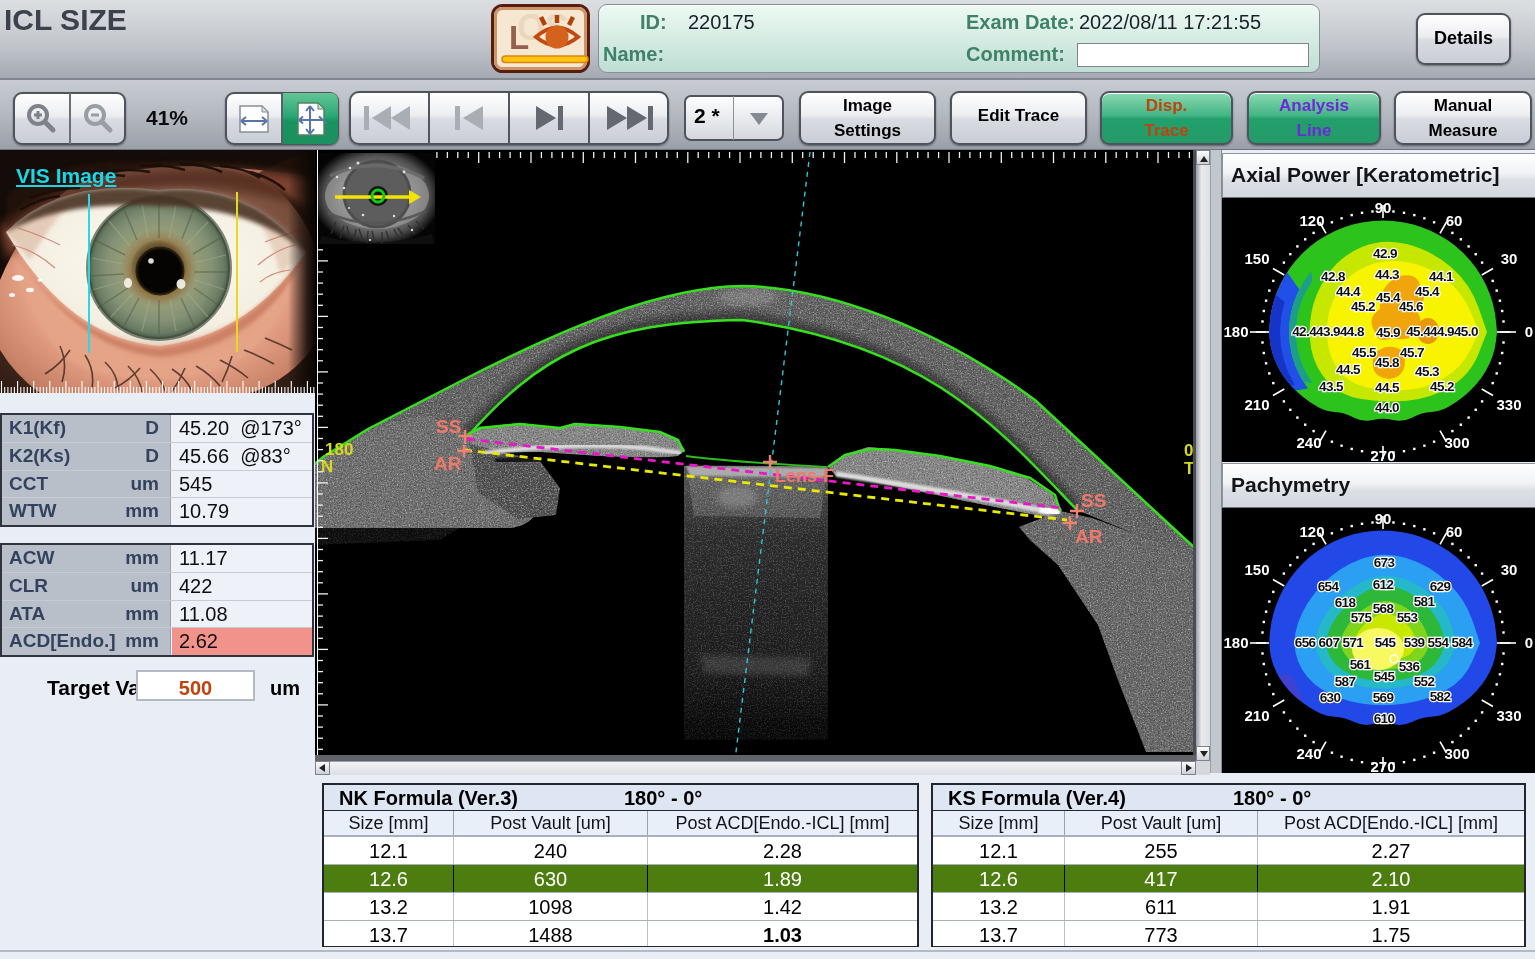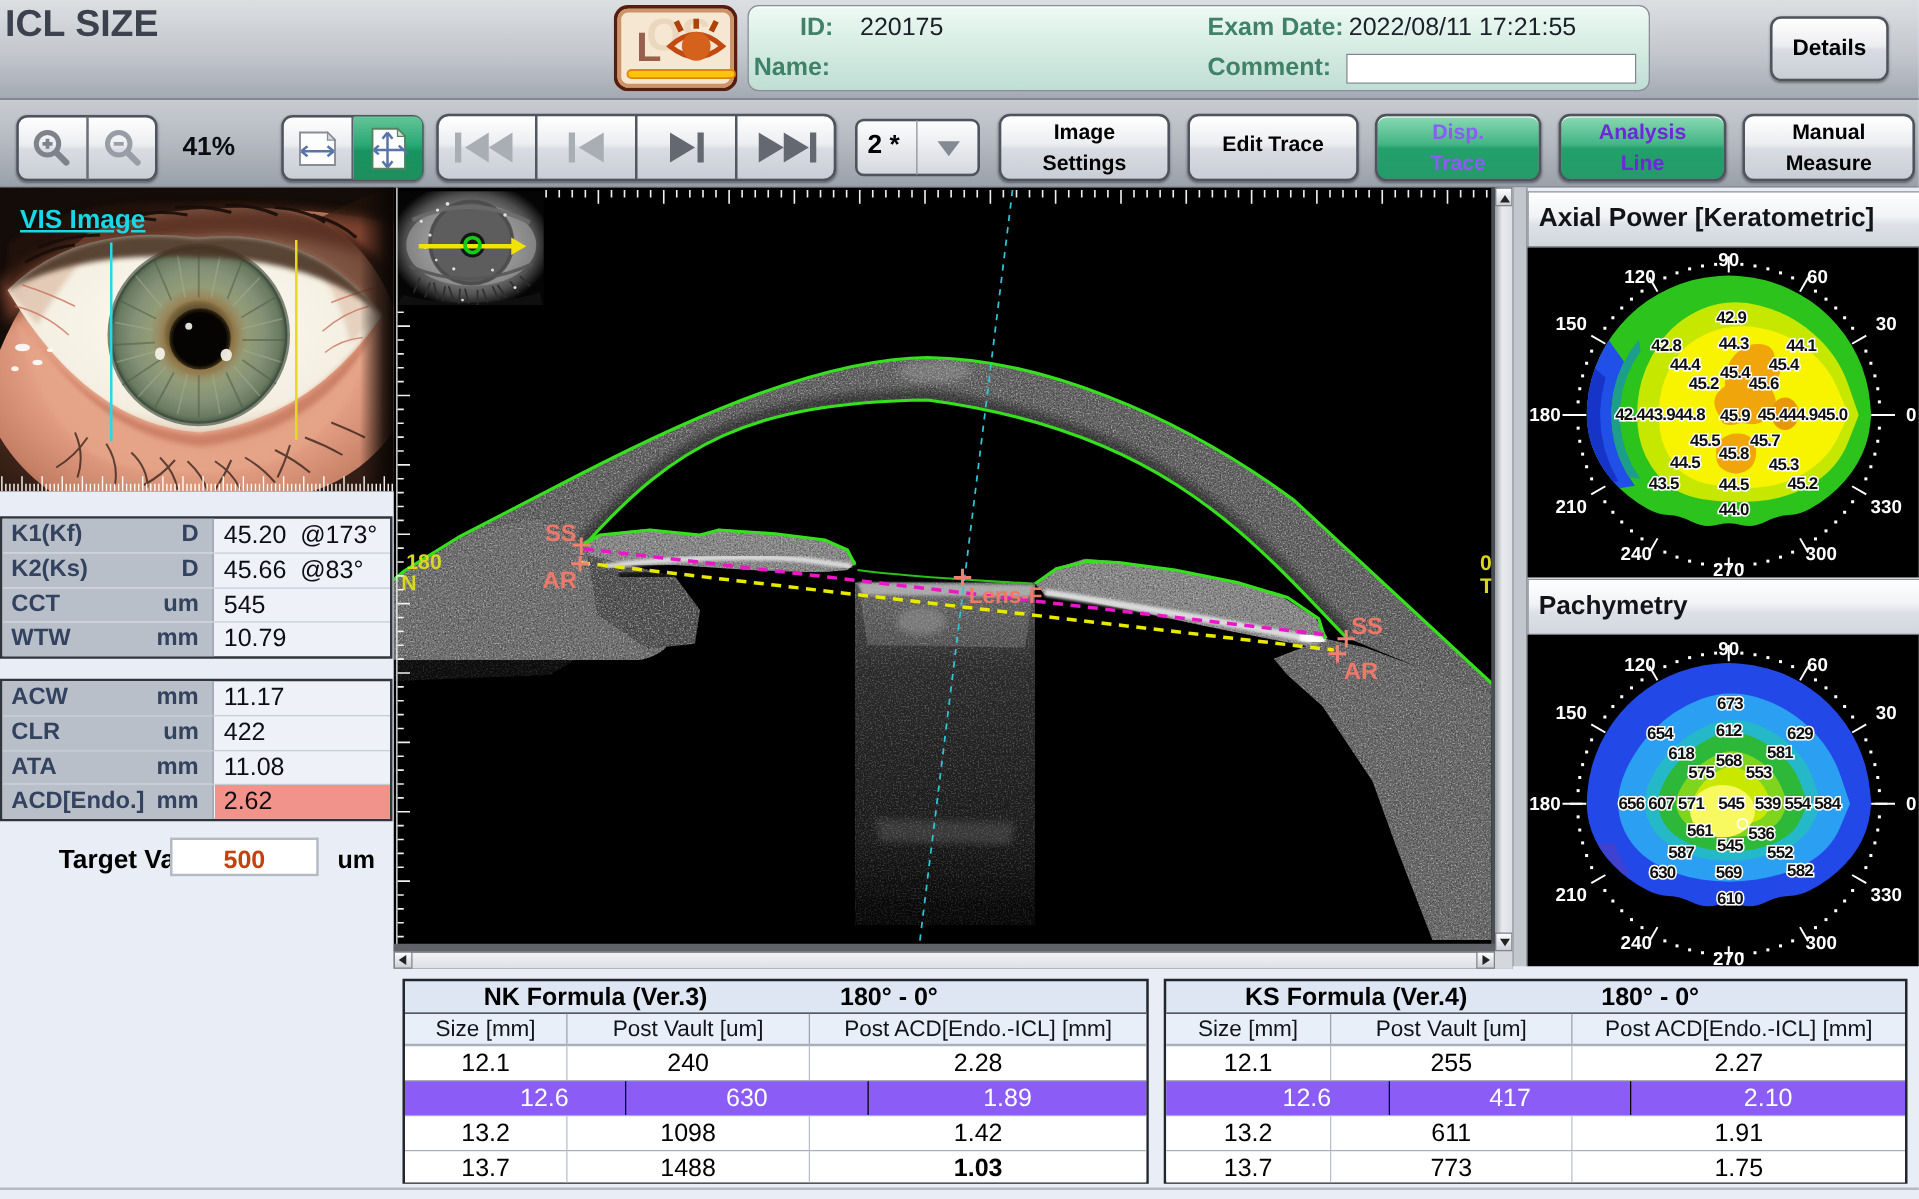--- a/index.html
+++ b/index.html
@@ -18,28 +18,28 @@
 
 .mtable { left:0; width:314px; border:2px solid #30343c; background:#eef1f7; }
 .mrow { position:relative; height:27.4px; border-top:1px solid #c6ccd6; }
 .mrow:first-child { border-top:none; }
 .mlab { position:absolute; left:0; top:0; bottom:0; width:169px; background:#b9bfc9; color:#33435f; font-weight:bold; font-size:19px; border-right:1px solid #9aa0ac; }
 .mlab .nm { position:absolute; left:7px; top:2px; }
 .mlab .un { position:absolute; right:11px; top:2px; }
 .mval { position:absolute; left:170px; top:0; bottom:0; right:0; font-size:20px; color:#0c0e12; padding:2px 0 0 7px; }
 
 .ftable { top:783px; height:164px; border:2px solid #23262c; background:#dde6f2; }
-.ftitle { position:absolute; left:0; top:0; right:0; height:25px; font-size:20px; font-weight:bold; color:#000;margin-left:48px; }
+.ftitle { position:absolute; left:0; top:0; right:0; height:25px; font-size:20px; font-weight:bold; color:#000; }
 .fhead { position:absolute; left:0; top:25px; right:0; height:26px; background:#e9eff8; border-top:1px solid #23262c; border-bottom:1px solid #a8b0bc; display:flex; font-size:18px; color:#10141c; }
 .fhead div { border-left:1px solid #9aa2b0; padding-top:2px; text-align:center; }
 .fhead div:first-child { border-left:none; }
 .frow { position:absolute; left:0; right:0; height:28px; background:#fff; display:flex; font-size:20px; color:#000; border-top:1px solid #a8b0bc; }
 .frow div { border-left:1px solid #b9c0cc; padding-top:3px; text-align:center; }
 .frow div:first-child { border-left:none; }
-.frow.sel { background:#8b5cf6; color:#fff;padding-left:47px; }
+.frow.sel { background:#4d7c0f; color:#fff; }
 .frow.sel div { border-left-color:#000; }
 
 .maphead { left:1222px; width:370px; height:45px; border:1px solid #8f949c; border-bottom:1px solid #6f747c; background:linear-gradient(#ffffff,#f0f2f5 45%,#dde1e7 60%,#d2d6dd); }
 .maphead .t { position:absolute; left:8px; top:9px; font-size:21px; font-weight:bold; color:#121418; }
 .maphead .dd { position:absolute; right:0; top:0; bottom:0; width:37px; border-left:1px solid #9aa0a8; }
 .maphead .dd:after { content:""; position:absolute; left:12px; top:19px; border-left:7px solid transparent; border-right:7px solid transparent; border-top:9px solid #8c9198; }
 </style>
 </head>
 <body>
 <div id="topbar" class="abs"></div>
@@ -125,21 +125,21 @@
 <div class="abs" style="left:684px;top:95px;width:100px;height:46px;background:linear-gradient(#fdfdfe,#e9ebee 50%,#d4d8de);border:2px solid #4e535d;border-radius:7px;"></div>
 <div class="abs" style="left:733px;top:96px;width:1px;height:44px;background:#8a9098;"></div>
 <div class="abs" style="left:694px;top:104px;font-size:21px;font-weight:bold;color:#000;">2 *</div>
 <div class="abs" style="left:750px;top:113px;border-left:9px solid transparent;border-right:9px solid transparent;border-top:12px solid #848a93;"></div>
 
 <div class="abs btn" style="left:799px;top:91px;width:137px;height:54px;"></div>
 <div class="abs btnlabel" style="left:799px;top:93px;width:137px;line-height:25px;">Image<br>Settings</div>
 <div class="abs btn" style="left:950px;top:91px;width:137px;height:54px;"></div>
 <div class="abs btnlabel" style="left:950px;top:106px;width:137px;">Edit Trace</div>
 <div class="abs btn green" style="left:1100px;top:91px;width:133px;height:54px;"></div>
-<div class="abs btnlabel" style="left:1100px;top:93px;width:133px;line-height:25px;color:#8b5cf6;">Disp.<br>Trace</div>
+<div class="abs btnlabel" style="left:1100px;top:93px;width:133px;line-height:25px;color:#c2410c;">Disp.<br>Trace</div>
 <div class="abs btn green" style="left:1247px;top:91px;width:134px;height:54px;"></div>
 <div class="abs btnlabel" style="left:1247px;top:93px;width:134px;line-height:25px;color:#6d28d9;">Analysis<br>Line</div>
 <div class="abs btn" style="left:1394px;top:91px;width:138px;height:54px;"></div>
 <div class="abs btnlabel" style="left:1394px;top:93px;width:138px;line-height:25px;">Manual<br>Measure</div>
 
 <div id="visbox" class="abs" style="left:0;top:150px;width:315px;height:243px;background:#000;overflow:hidden;">
 <svg width="315" height="243" viewBox="0 0 315 243">
 <defs>
   <radialGradient id="skin" cx="0.5" cy="0.5" r="0.75">
     <stop offset="0" stop-color="#f2bb9e"></stop>

